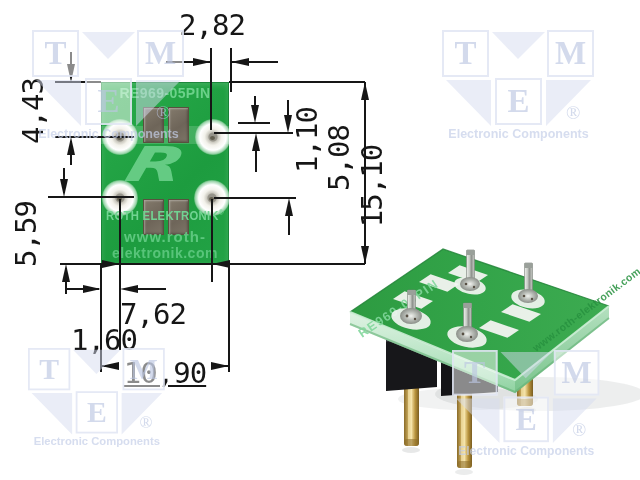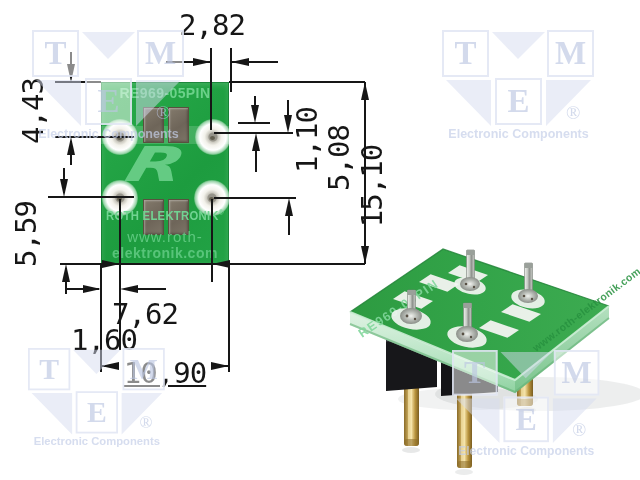--- a/index.html
+++ b/index.html
@@ -21,21 +21,21 @@
        border:1px solid #59513f;box-shadow:inset 1px 1px 2px rgba(255,255,255,.35), inset -1px -1px 2px rgba(0,0,0,.25);}
   .hole{position:absolute;width:36px;height:36px;margin:-18px;border-radius:50%;
        background:radial-gradient(circle,#96948a 0 16%,#c9c7bd 20%,#f2f1ea 33%,#ffffff 52%,rgba(255,255,255,.55) 66%,rgba(255,255,255,0) 74%);}
   .hole::after{content:"";position:absolute;left:15px;top:17px;width:5px;height:4px;border-radius:50%;background:#55503f;opacity:.8;}
   .rlogo{position:absolute;top:60px;left:26px;width:96px;height:48px;
        font-family:"DejaVu Sans",sans-serif;font-style:italic;font-weight:bold;font-size:48px;line-height:44px;
        color:rgba(120,215,150,.78);transform:scaleX(1.55) skewX(-10deg);transform-origin:left center;}
   .brand{position:absolute;top:127px;left:0;width:100%;text-align:center;font-size:12px;font-weight:bold;
        color:#72d492;transform:scaleX(.94);letter-spacing:.3px;white-space:nowrap;}
   .brand sup{font-size:7px;}
-  .url1{position:absolute;top:146px;left:0;width:100%;text-align:center;font-size:15px;font-weight:normal;
+  .url1{position:absolute;top:146px;left:0;width:100%;text-align:center;font-size:15px;font-weight:bold;
        color:#64cc85;letter-spacing:1px;opacity:.9;}
   .url2{position:absolute;top:163px;left:0;width:100%;text-align:center;font-size:14px;font-weight:bold;
        color:#5fc980;letter-spacing:.5px;opacity:.9;}
   
   .lay{position:absolute;left:0;top:0;}
   
   .wm{position:absolute;width:153px;height:115px;pointer-events:none;transform-origin:top left;}
   .wm .bx{position:absolute;width:47px;height:47px;box-sizing:border-box;
        background:rgba(255,255,255,.5);border:2px solid rgba(223,228,243,.8);
        display:flex;align-items:center;justify-content:center;
@@ -129,21 +129,21 @@
       <polygon points="229,366 211,362 211,370"></polygon>
     </g>
   </svg>
 
   <div class="dim" style="left:212px;top:25px;">2,82</div>
   <div class="dim vert" style="left:33px;top:111px;">4,43</div>
   <div class="dim vert" style="left:26px;top:234px;">5,59</div>
   <div class="dim vert" style="left:307px;top:140px;">1,10</div>
   <div class="dim vert" style="left:339px;top:158px;">5,08</div>
   <div class="dim vert" style="left:372px;top:186px;">15,10</div>
-  <div class="dim" style="left:145px;top:314px;">7,62</div>
+  <div class="dim" style="left:153px;top:314px;">7,62</div>
   <div class="dim" style="left:104px;top:340px;">1,60</div>
   <div class="dim" style="left:165px;top:373px;text-decoration:underline;">10,90</div>
 
   <svg class="lay" width="640" height="480">
     <defs>
       <linearGradient id="gTop" x1="350" y1="310" x2="609" y2="306" gradientUnits="userSpaceOnUse">
         <stop offset="0" stop-color="#2d9b41"></stop>
           <stop offset=".5" stop-color="#33a449"></stop>
           <stop offset="1" stop-color="#3dab51"></stop>
       </linearGradient>

